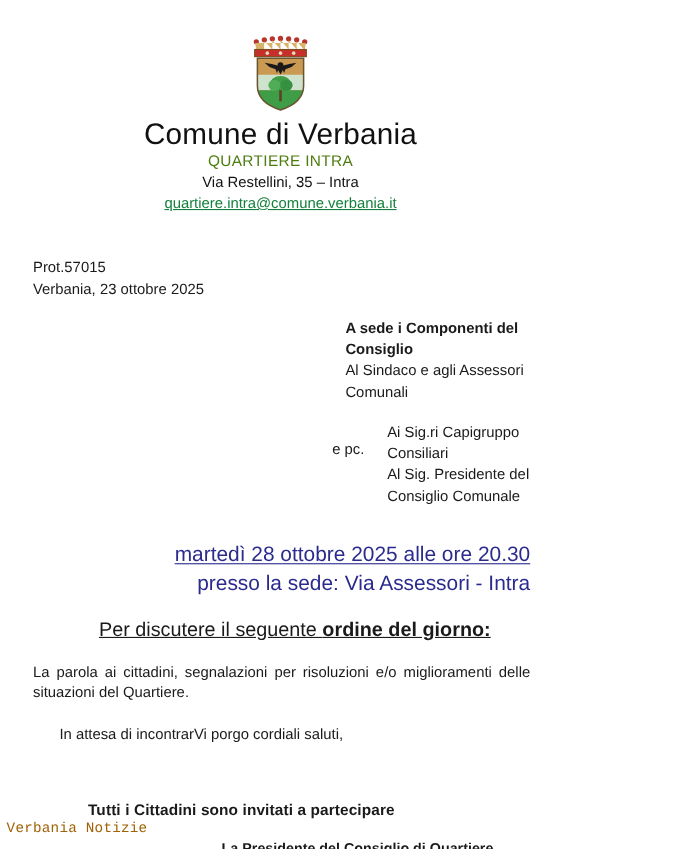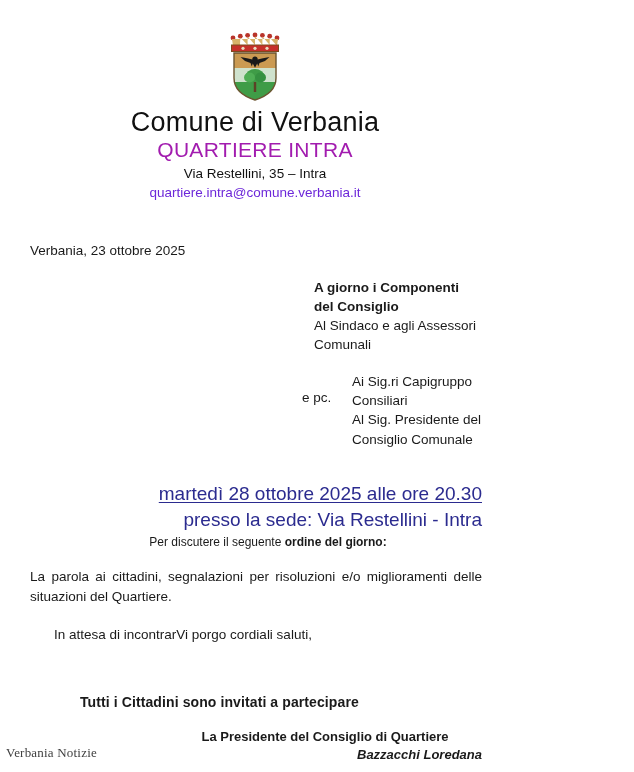--- a/index.html
+++ b/index.html
@@ -39,38 +39,39 @@
   }
 
   .org-name {
     font-size: 27px;
     font-weight: 400;
     letter-spacing: 0.2px;
     line-height: 1.08;
     color: #111111;
   }
   .org-sub {
-    font-size: 21px;
+    font-size: 14px;
     font-weight: 400;
     letter-spacing: 0.3px;
     line-height: 1.15;
     margin-top: 1px;
-    color: #a21caf;
+    color: #4d7c0f;
   }
   .org-addr {
     font-size: 13.5px;
     line-height: 1.3;
     margin-top: 3px;
     color: #111111;
   }
   .org-email {
     font-size: 13.5px;
     line-height: 1.3;
     margin-top: 1px;
-    color: #6d28d9;
+    text-decoration: underline;
+    color: #15803d;
   }
 
   
   .body-area {
     position: relative;
     margin: 0 28px 0 30px;
   }
 
   .protocol {
     margin-top: 40px;
@@ -118,24 +119,25 @@
     text-decoration: underline;
     text-underline-offset: 2px;
   }
   .highlight-line2 {
     font-size: 19px;
     line-height: 1.25;
     margin-top: 2px;
   }
 
   .agenda-intro {
-    margin-top: 4px;
-    text-align: center;
-    font-size: 12px;
+    margin-top: 19px;
+    text-align: center;
+    font-size: 18px;
     padding-left: 24px;
+    text-decoration: underline;
   }
   .agenda-intro .bold { font-weight: bold; }
 
   .agenda-body {
     margin-top: 18px;
     font-size: 13.5px;
     line-height: 1.45;
     text-align: justify;
   }
 
@@ -170,23 +172,23 @@
     line-height: 1.35;
     text-align: right;
   }
 
   
   .footer-credit {
     position: absolute;
     left: 6px;
     top: 745px;
     font-size: 13px;
-    font-family: Liberation Serif, serif;
+    font-family: Liberation Mono, monospace;
     font-weight: 400;
-    color: #404040;
+    color: #a16207;
     letter-spacing: 0.2px;
     text-align: center;
   }
 </style>
 </head>
 <body>
 
 <div class="page">
 
   <div class="letterhead">
@@ -227,40 +229,41 @@
 
     <div class="org-name">Comune di Verbania</div>
     <div class="org-sub">QUARTIERE INTRA</div>
     <div class="org-addr">Via Restellini, 35 – Intra</div>
     <div class="org-email">quartiere.intra@comune.verbania.it</div>
   </div>
 
   <div class="body-area">
 
     <div class="protocol">
+      <div>Prot.57015</div>
       <div>Verbania,  23 ottobre 2025</div>
     </div>
 
     <div class="addressee">
-      <div class="bold">A giorno i  Componenti del Consiglio</div>
+      <div class="bold">A sede i  Componenti del Consiglio</div>
       <div>Al Sindaco e agli Assessori Comunali</div>
 
       <div class="addressee-group2">
         <span class="epc-label">e pc.</span>
         <div class="epc-lines">
           <div>Ai Sig.ri  Capigruppo  Consiliari</div>
           <div>Al Sig.   Presidente del Consiglio Comunale</div>
         </div>
       </div>
     </div>
 
 
     <div class="highlight-block" style="color: rgb(43, 43, 143);">
       <div class="highlight-line1">martedì 28 ottobre 2025 alle ore 20.30</div>
-      <div class="highlight-line2">presso la sede: Via Restellini  - Intra</div>
+      <div class="highlight-line2">presso la sede: Via Assessori  - Intra</div>
     </div>
 
     <div class="agenda-intro">
       <span>Per discutere il seguente </span><span class="bold">ordine del giorno:</span>
     </div>
 
     <div class="agenda-body">La parola ai cittadini,  segnalazioni per risoluzioni e/o miglioramenti delle situazioni del Quartiere.</div>
 
     <div class="closing">In attesa di incontrarVi porgo cordiali saluti,</div>
 

